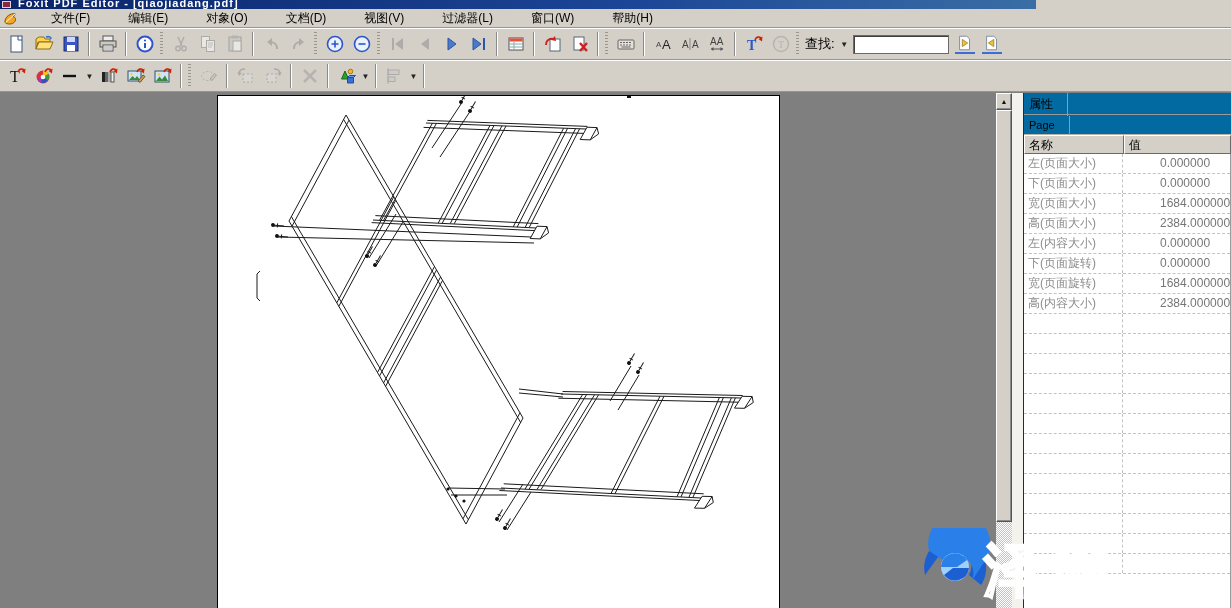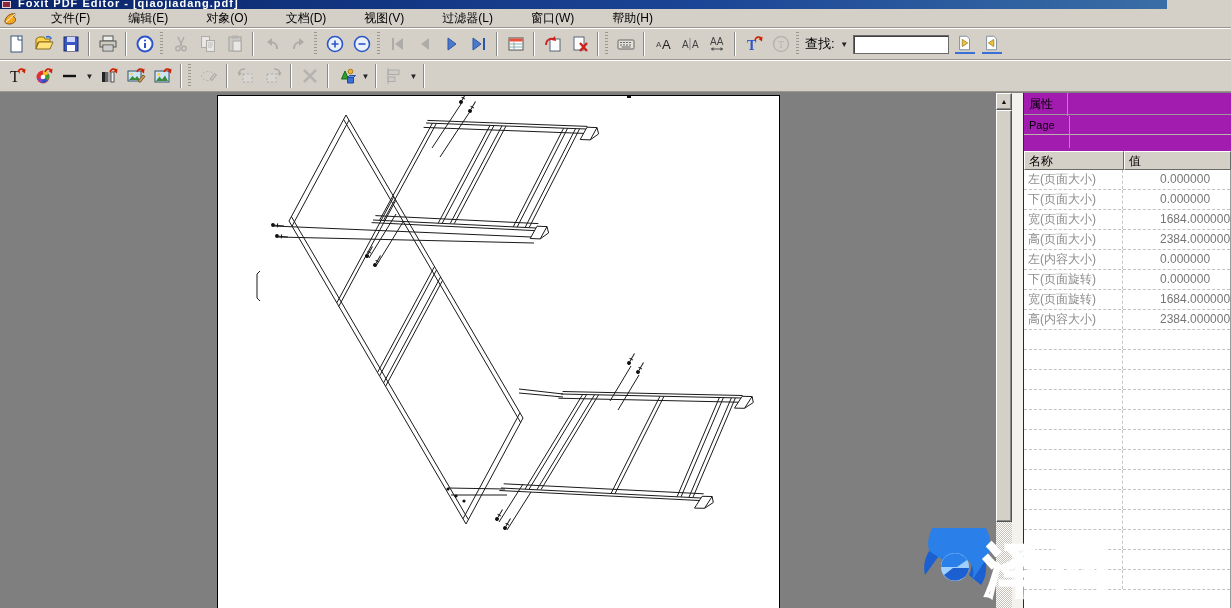--- a/index.html
+++ b/index.html
@@ -1,19 +1,19 @@
 <!DOCTYPE html>
 <html><head>
 <meta charset="utf-8">
 <style>
   html,body{margin:0;padding:0;width:1231px;height:608px;overflow:hidden;
     font-family:"Liberation Sans",sans-serif;background:#d4d0c8;}
   *{box-sizing:border-box;}
   
-  #titlebar{position:absolute;left:0;top:0;width:1167px;height:9px;overflow:hidden;
+  #titlebar{position:absolute;left:0;top:0;width:1036px;height:9px;overflow:hidden;
     background:linear-gradient(90deg,#0a246a 0%,#1b4596 60%,#3a6ea5 100%);text-decoration:underline;}
   #titlebar .appicon{position:absolute;left:2px;top:1px;width:9px;height:7px;background:#8b2a3e;border:1px solid #e8d0d4;}
   #titlebar .ttext{position:absolute;left:18px;top:-3px;color:#fff;font-weight:bold;font-size:11px;white-space:nowrap;letter-spacing:1px;}
   
   #menubar{position:absolute;left:0;top:9px;width:1231px;height:19px;background:#d4d0c8;
     border-bottom:1px solid #9a968c;display:flex;align-items:center;gap:20px;}
   #menubar .docicon{width:15px;height:15px;margin:0 4px 0 3px;display:flex;}
   .menuitem{font-size:12px;color:#000;padding:0 9px;line-height:18px;white-space:nowrap;}
   
   .toolbar{position:absolute;left:0;width:1231px;height:32px;background:#d4d0c8;display:flex;align-items:center;
@@ -38,26 +38,26 @@
     background-image:linear-gradient(45deg,#fff 25%,transparent 25%,transparent 75%,#fff 75%),
                      linear-gradient(45deg,#fff 25%,#c6c2ba 25%,#c6c2ba 75%,#fff 75%);
     background-size:2px 2px;background-position:0 0,1px 1px;}
   .sbtn{position:absolute;left:0;width:16px;height:17px;background:#d4d0c8;
     border:1px solid;border-color:#fff #555 #555 #fff;box-shadow:inset -1px -1px 0 #8a8a8a;
     display:flex;align-items:center;justify-content:center;font-size:7px;color:#111;}
   #sthumb{position:absolute;left:0;top:17px;width:16px;height:412px;background:#d4d0c8;
     border:1px solid;border-color:#fff #555 #555 #fff;box-shadow:inset -1px -1px 0 #8a8a8a;}
   #divider{position:absolute;left:1012px;top:0;width:12px;height:516px;background:#f4f2ec;border-right:1px solid #2a2a2a;}
   
-  #panel{position:absolute;left:1024px;top:0;width:207px;height:516px;background:#a21caf;}
+  #panel{position:absolute;left:1024px;top:0;width:207px;height:516px;background:#0369a1;}
   .ptitlerow{height:22px;border-bottom:1px solid #9a9a9a;}
   .ptitle{display:inline-block;font-size:12px;padding:3px 14px 3px 5px;border-right:1px solid #9a9a9a;}
   .ptabrow{height:20px;border-bottom:1px solid #b8b4aa;}
   .ptab{display:inline-block;font-size:11px;padding:3px 14px 17px 5px;border-right:1px solid #9a9a9a;}
-  #phead{display:flex;height:19px;margin-top:16px;}
+  #phead{display:flex;height:19px;margin-top:0;}
   .phcell{background:#d4d0c8;border:1px solid;border-color:#fff #6a6a6a #6a6a6a #fff;font-size:12px;
     padding:1px 0 0 4px;overflow:hidden;white-space:nowrap;}
   .phcell.c1{width:100px;} .phcell.c2{flex:1;}
   #pbody{background:#fff;height:473px;overflow:hidden;border-right:1px solid #9a9a9a;}
   .prow{display:flex;height:20px;border-bottom:1px dashed #c3c3c3;}
   .pname{width:99px;border-right:1px dashed #c3c3c3;color:#8c8c8c;font-size:12px;line-height:19px;
     padding-left:4px;overflow:hidden;white-space:nowrap;}
   .pval{flex:1;color:#767676;font-size:12px;line-height:19px;padding-left:6px;overflow:hidden;white-space:nowrap;margin-left:31px;}
   
   #page svg line, #page svg polygon, #page svg path{stroke:#1a1a1a;stroke-width:1;fill:none;}

